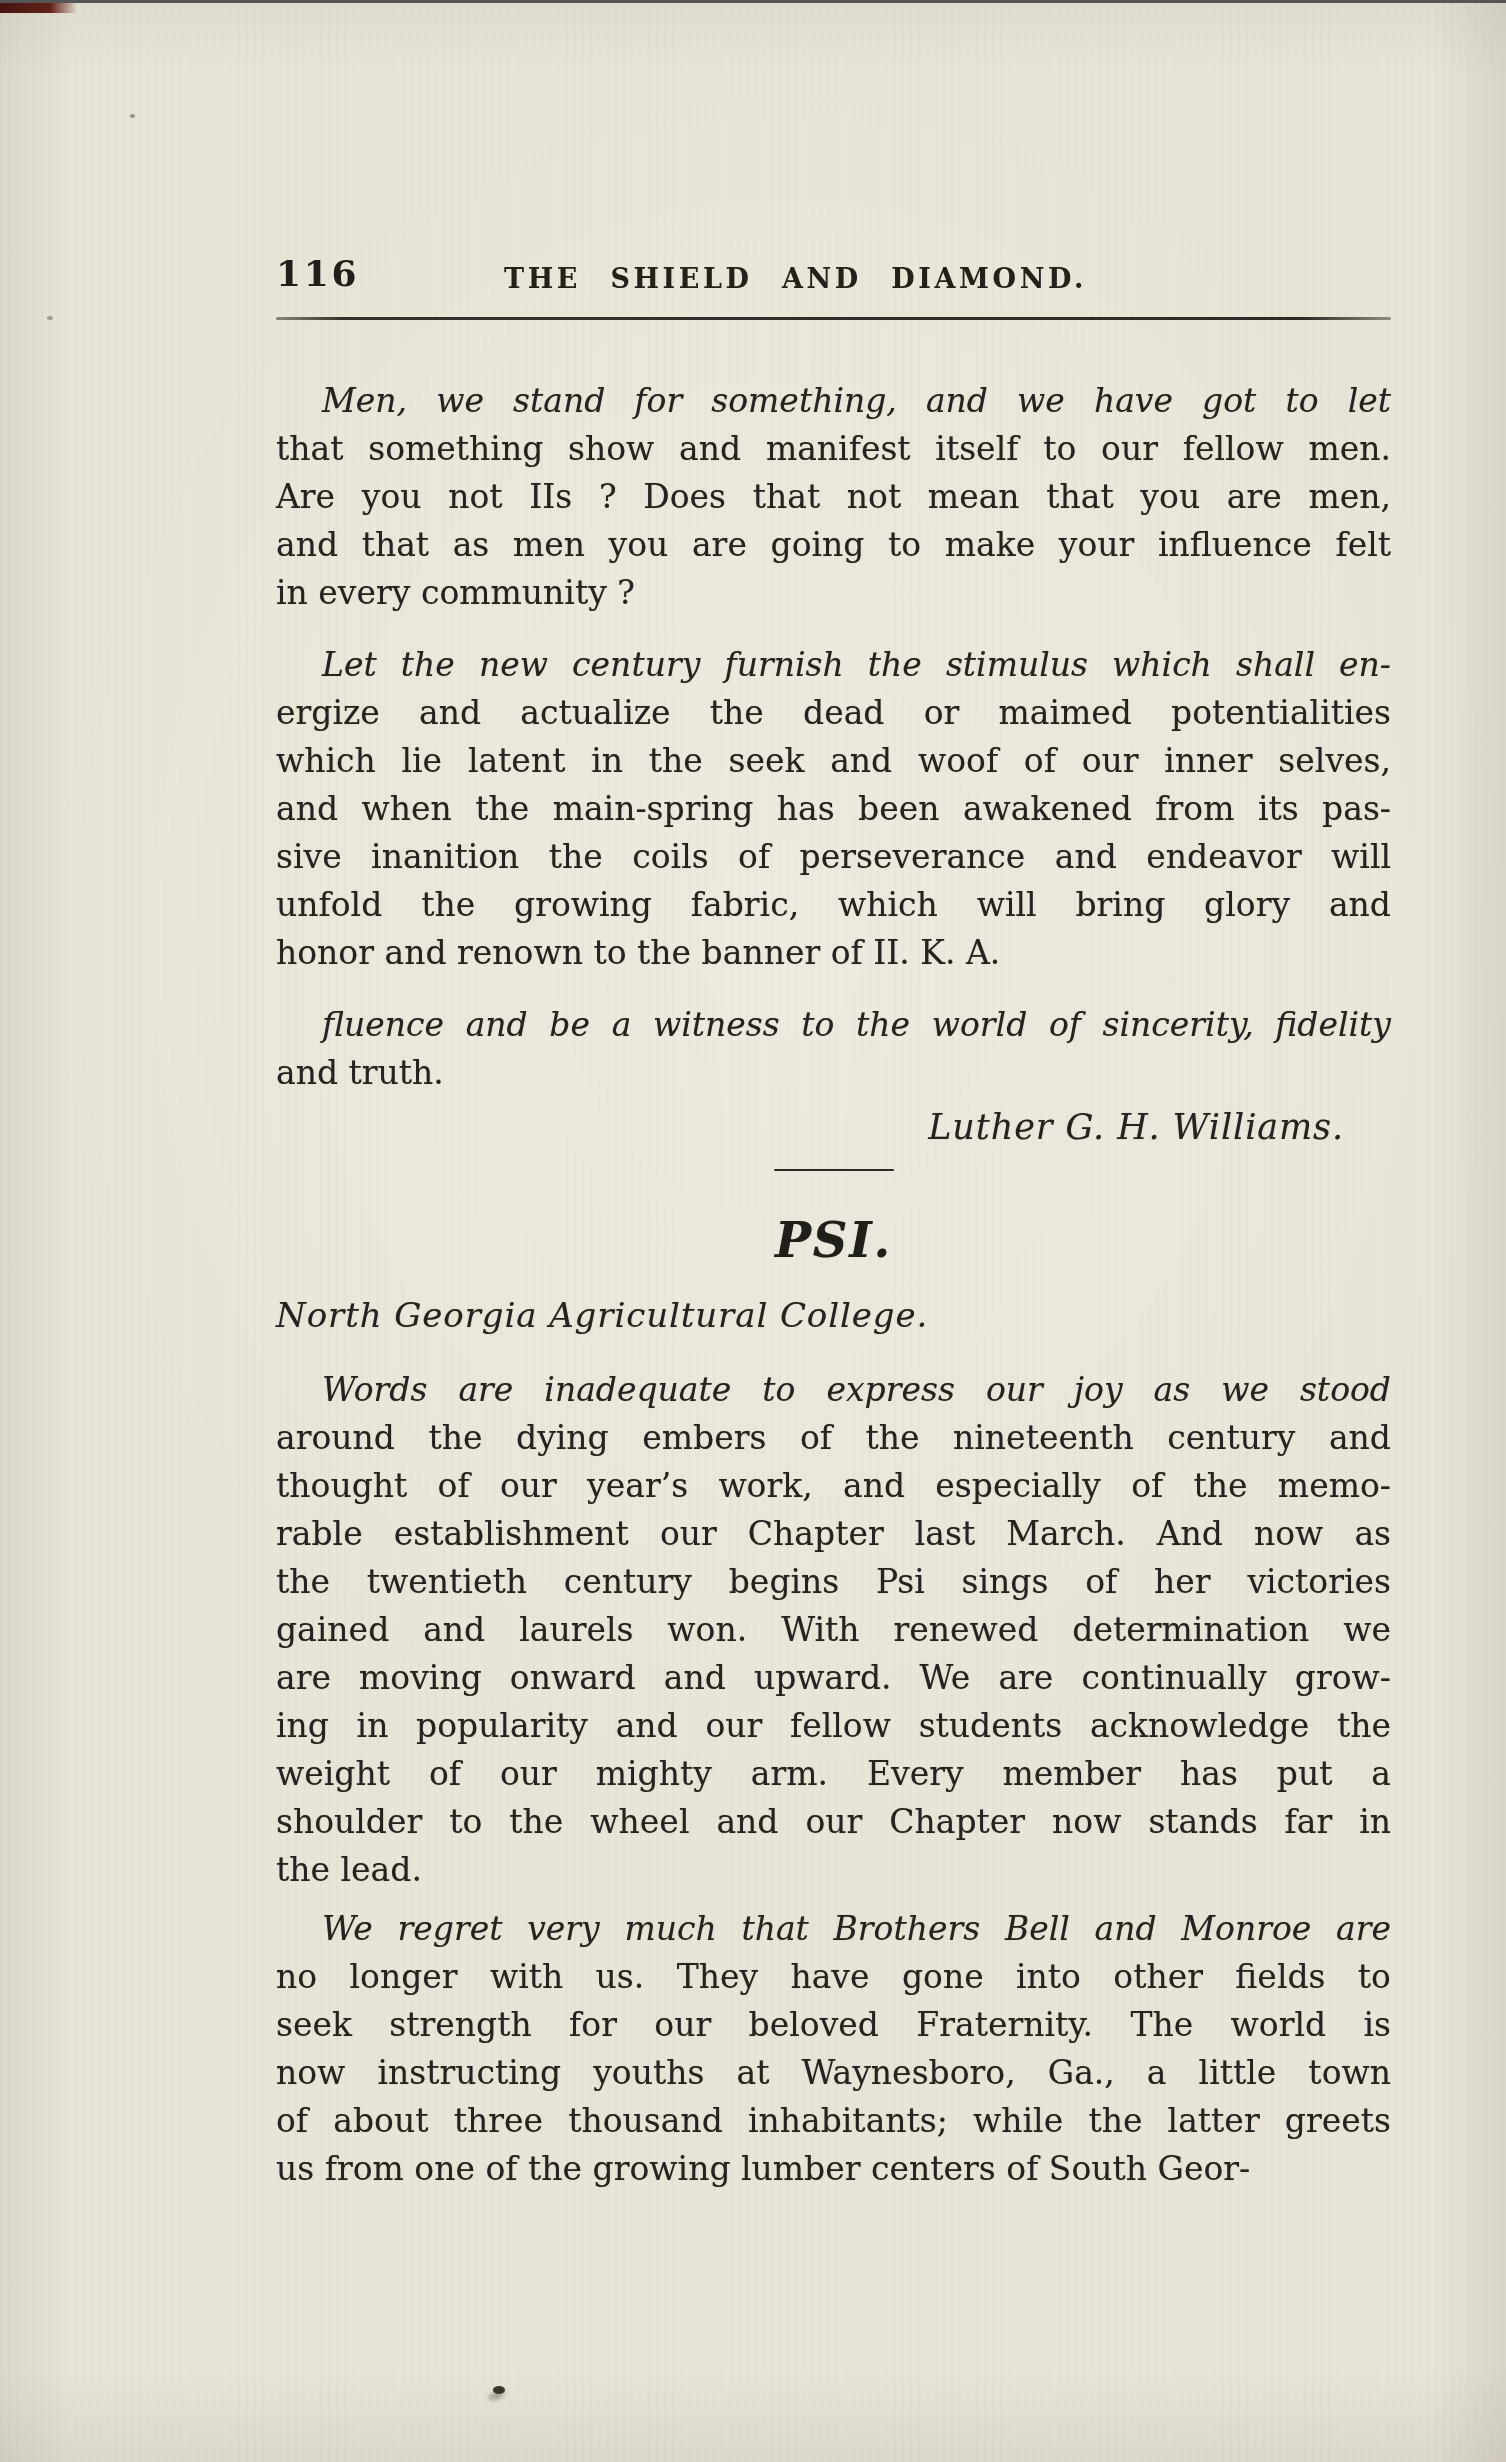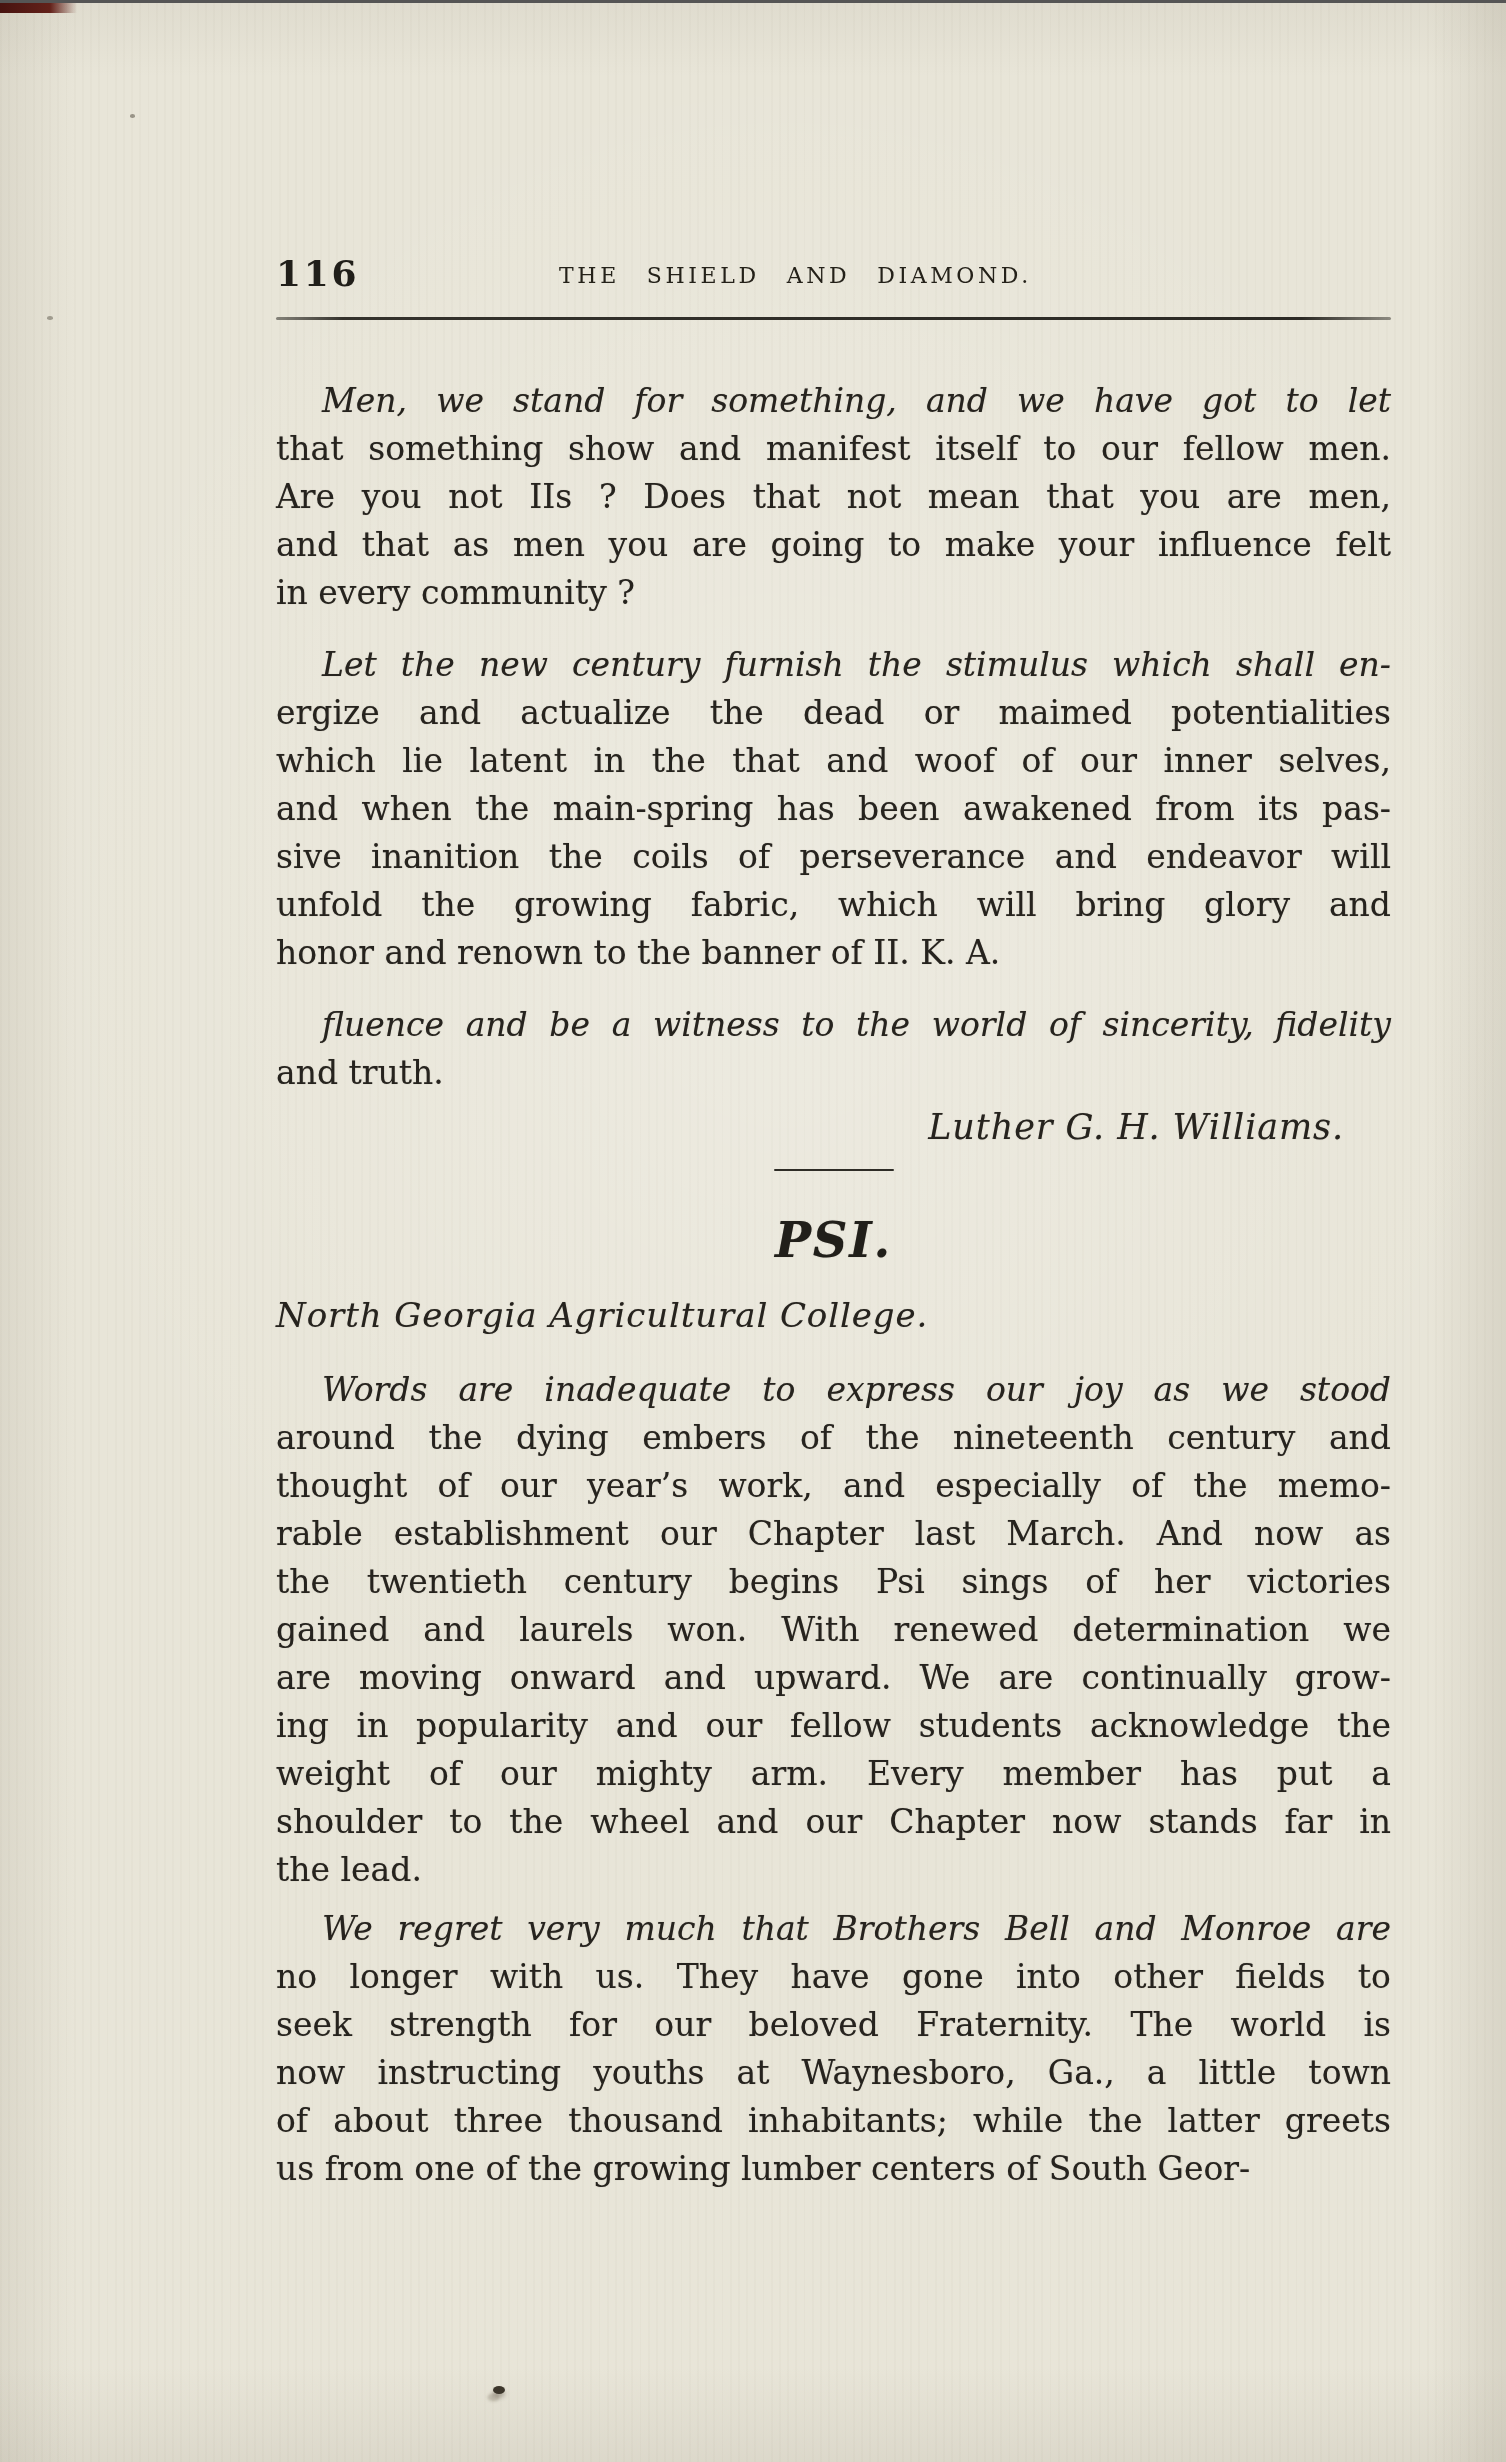--- a/index.html
+++ b/index.html
@@ -24,21 +24,21 @@
   }
   .pagenum{
     position:absolute;left:276px;top:252px;
     font-size:36px;font-weight:bold;letter-spacing:2.7px;line-height:1;
     color:#211f1a;
   }
   .running-title{
     position:absolute;left:276px;top:262px;width:1115px;
     transform:translateX(-38px);
     text-align:center;
-    font-size:22px;font-weight:normal;letter-spacing:3.6px;word-spacing:16.4px;line-height:1;
+    font-size:27px;font-weight:bold;letter-spacing:3.6px;word-spacing:16.4px;line-height:1;
     color:#242119;
   }
   .header-rule{
     position:absolute;left:276px;top:314px;width:1115px;height:2.7px;
     background:linear-gradient(90deg,rgba(52,50,44,.55),#34322c 6%,#2c2a25 92%,rgba(52,50,44,.5));
     border-radius:1.8px;
   }
   .column{
     position:absolute;left:276px;top:374px;width:1115px;
     font-size:33px;line-height:48px;
@@ -91,21 +91,21 @@
         <div class="line">Men, we stand for something, and we have got to let</div>
         <div class="line">that something show and manifest itself to our fellow men.</div>
         <div class="line">Are you not IIs ?  Does that not mean that you are men,</div>
         <div class="line">and that as men you are going to make your influence felt</div>
         <div class="line">in every community ?</div>
       </div>
 
     <div class="para">
         <div class="line">Let the new century furnish the stimulus which shall en-</div>
         <div class="line">ergize and actualize the dead or maimed potentialities</div>
-        <div class="line">which lie latent in the that and woof of our inner selves,</div>
+        <div class="line">which lie latent in the seek and woof of our inner selves,</div>
         <div class="line">and when the main-spring has been awakened from its pas-</div>
         <div class="line">sive inanition the coils of perseverance and endeavor will</div>
         <div class="line">unfold the growing fabric, which will bring glory and</div>
         <div class="line">honor and renown to the banner of II. K. A.</div>
       </div>
 
     <div class="para tight">
         <div class="line">fluence and be a witness to the world of sincerity, fidelity</div>
         <div class="line">and truth.</div>
       </div>

